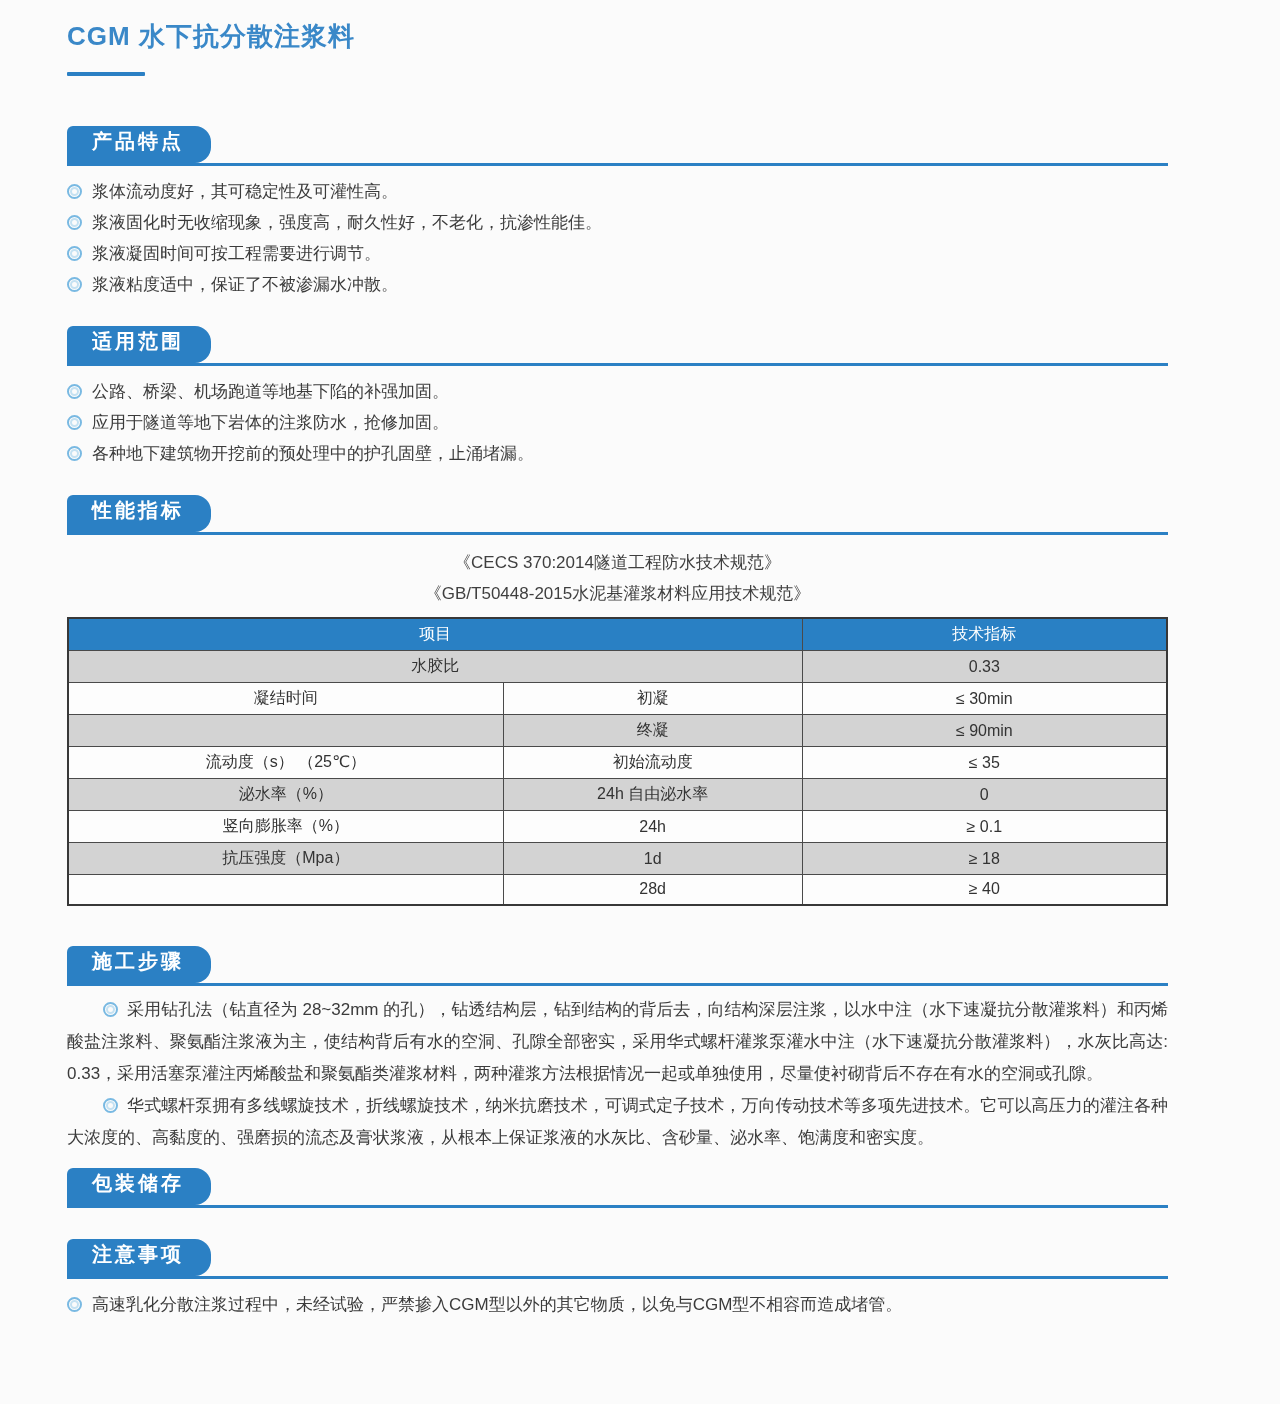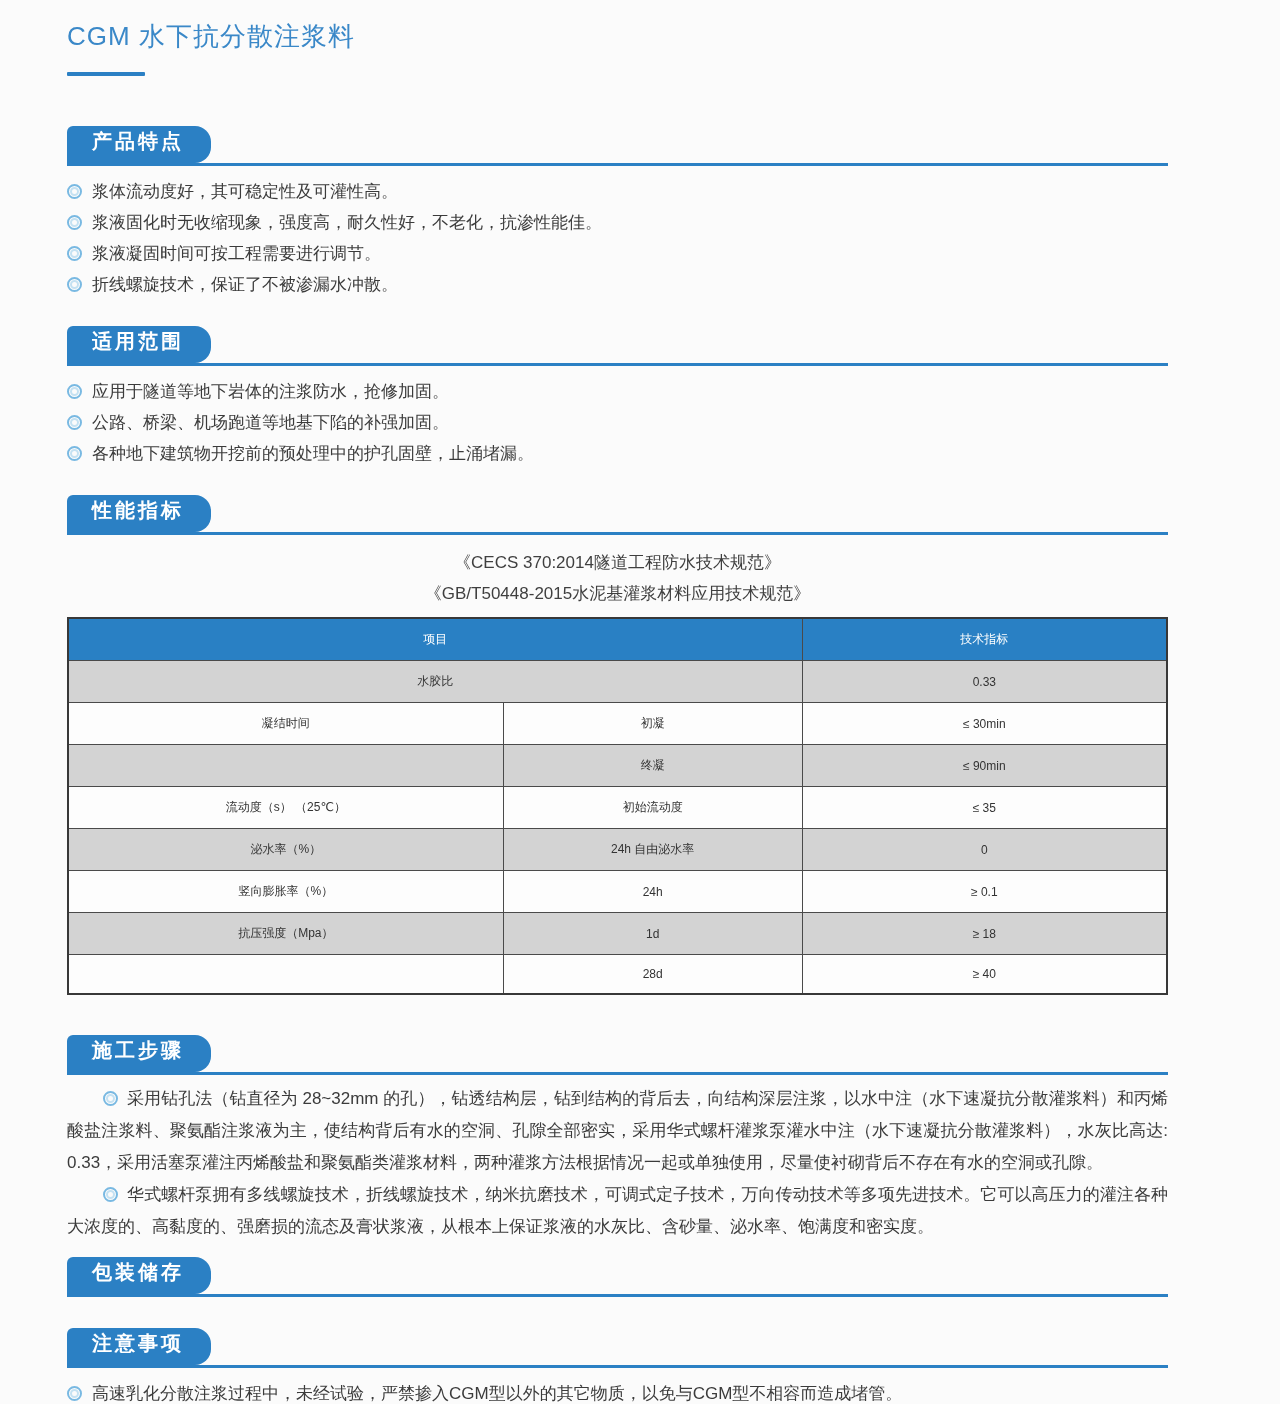--- a/index.html
+++ b/index.html
@@ -14,21 +14,21 @@
   body{
     width:1280px;height:1404px;
     background:#fbfbfb;
     font-family:"Liberation Sans","DejaVu Sans",sans-serif;
     color:var(--ink);
     overflow:hidden;
   }
   .page{padding:20px 112px 0 67px;}
 
   h1.page-title{
-    margin:0;font-size:26px;line-height:32px;font-weight:normal;
+    margin:0;font-size:26px;line-height:32px;font-weight:bold;
     color:var(--title);letter-spacing:1px;
   }
   .title-underline{width:78px;height:4px;background:var(--accent);margin-top:20px;border-radius:1px;}
 
   section{margin:0;}
   #sec-features{margin-top:50px;}
   #sec-scope{margin-top:26px;}
   #sec-performance{margin-top:26px;}
   #sec-construction{margin-top:40px;}
   #sec-packaging{margin-top:14px;}
@@ -57,21 +57,21 @@
   .standards{margin-top:12px;}
   .standard-line{margin:0;text-align:center;font-size:17px;line-height:31px;color:#3f3f3f;}
 
   .perf-table{
     width:100%;margin-top:8px;
     border-collapse:collapse;table-layout:fixed;
     border:2px solid #383838;
   }
   .perf-table th,.perf-table td{
     border:1px solid #4a4a4a;text-align:center;vertical-align:middle;
-    padding:12px;font-size:12px;height:30px;color:#333;margin-top:24px;
+    padding:5px;font-size:16px;height:30px;color:#333;margin-top:24px;
   }
   .perf-table thead th{
     background:var(--table-head);color:#fff;font-weight:normal;height:32px;
   }
   .perf-table tr.shade td{background:var(--shade);}
   .perf-table tr.plain td{background:#fdfdfd;}
 
   .cons{margin-top:8px;}
   .cons-para{
     margin:0;font-size:17px;line-height:32px;color:var(--ink);
@@ -102,38 +102,38 @@
     <span class="bullet-text">浆液固化时无收缩现象，强度高，耐久性好，不老化，抗渗性能佳。</span>
   </div>
 
   <div class="bullet">
     <span class="ring"></span>
     <span class="bullet-text">浆液凝固时间可按工程需要进行调节。</span>
   </div>
 
   <div class="bullet">
     <span class="ring"></span>
-    <span class="bullet-text">折线螺旋技术，保证了不被渗漏水冲散。</span>
+    <span class="bullet-text">浆液粘度适中，保证了不被渗漏水冲散。</span>
   </div>
 </div>
   </section>
 
   <section id="sec-scope">
     <div class="sec-header">
       <div class="sec-tab">适用范围</div>
     </div>
     <div class="bullets">
   <div class="bullet">
     <span class="ring"></span>
+    <span class="bullet-text">公路、桥梁、机场跑道等地基下陷的补强加固。</span>
+  </div>
+
+  <div class="bullet">
+    <span class="ring"></span>
     <span class="bullet-text">应用于隧道等地下岩体的注浆防水，抢修加固。</span>
-  </div>
-
-  <div class="bullet">
-    <span class="ring"></span>
-    <span class="bullet-text">公路、桥梁、机场跑道等地基下陷的补强加固。</span>
   </div>
 
   <div class="bullet">
     <span class="ring"></span>
     <span class="bullet-text">各种地下建筑物开挖前的预处理中的护孔固壁，止涌堵漏。</span>
   </div>
 </div>
   </section>
 
   <section id="sec-performance">

